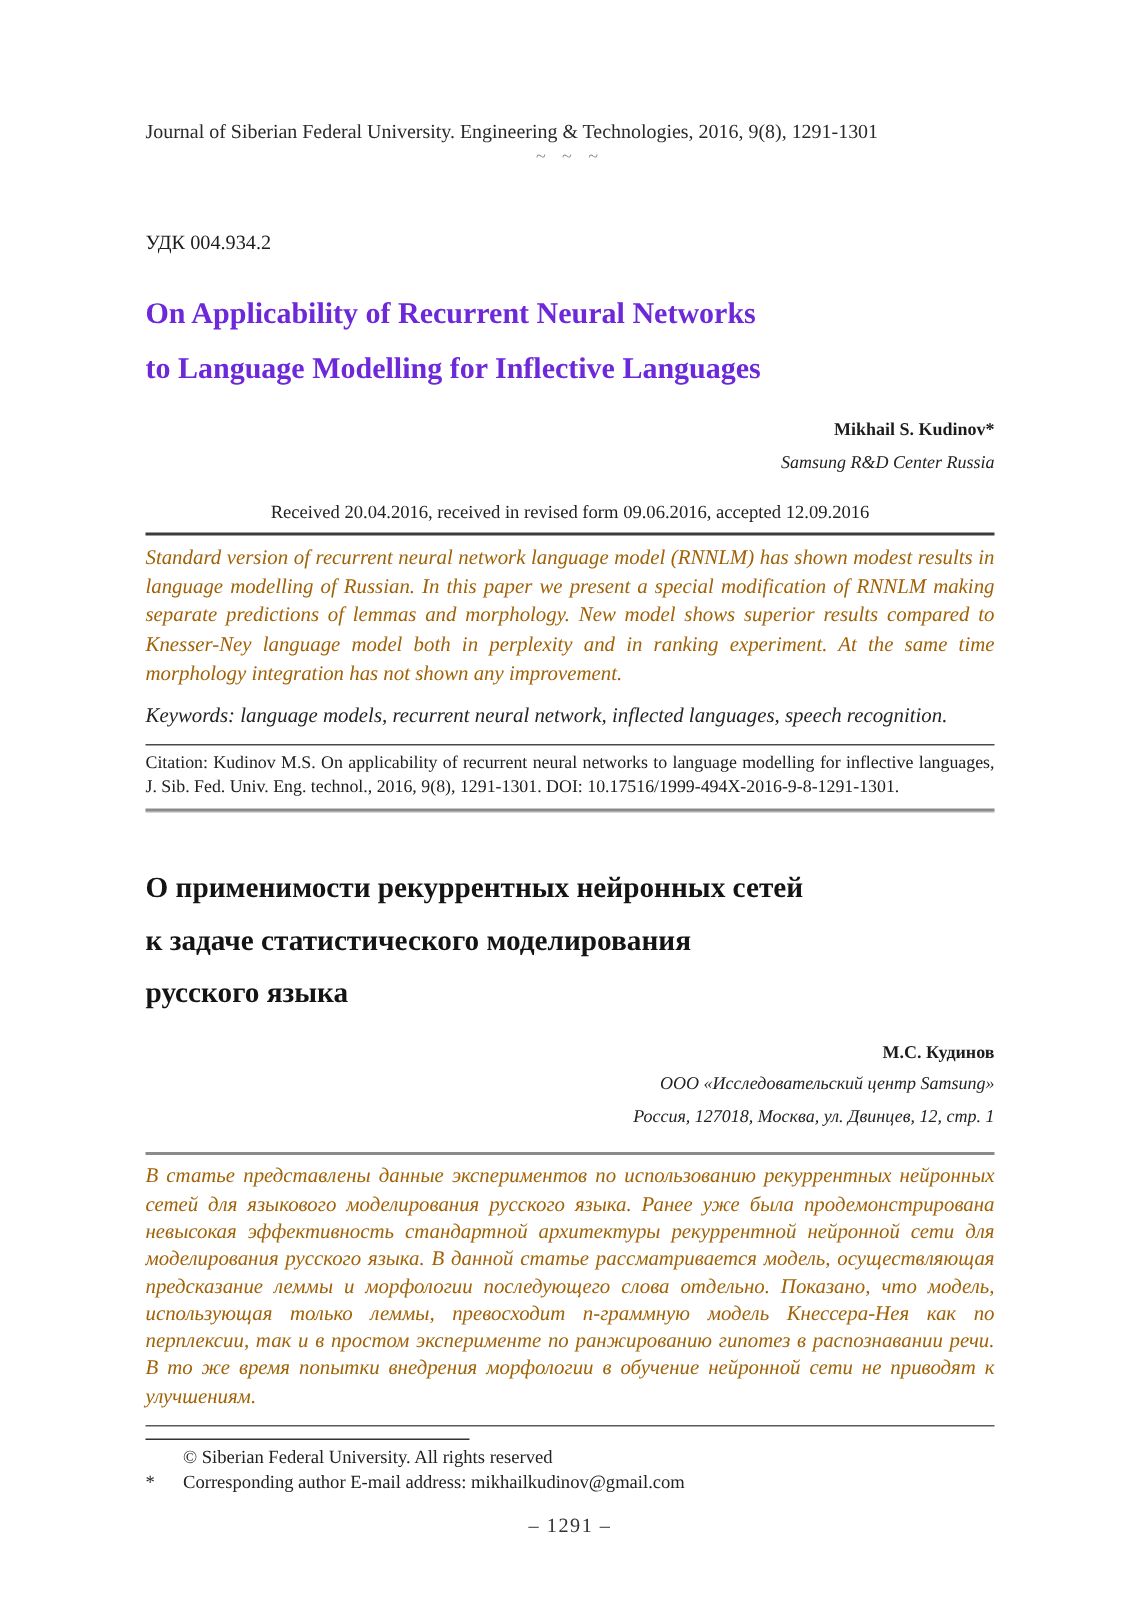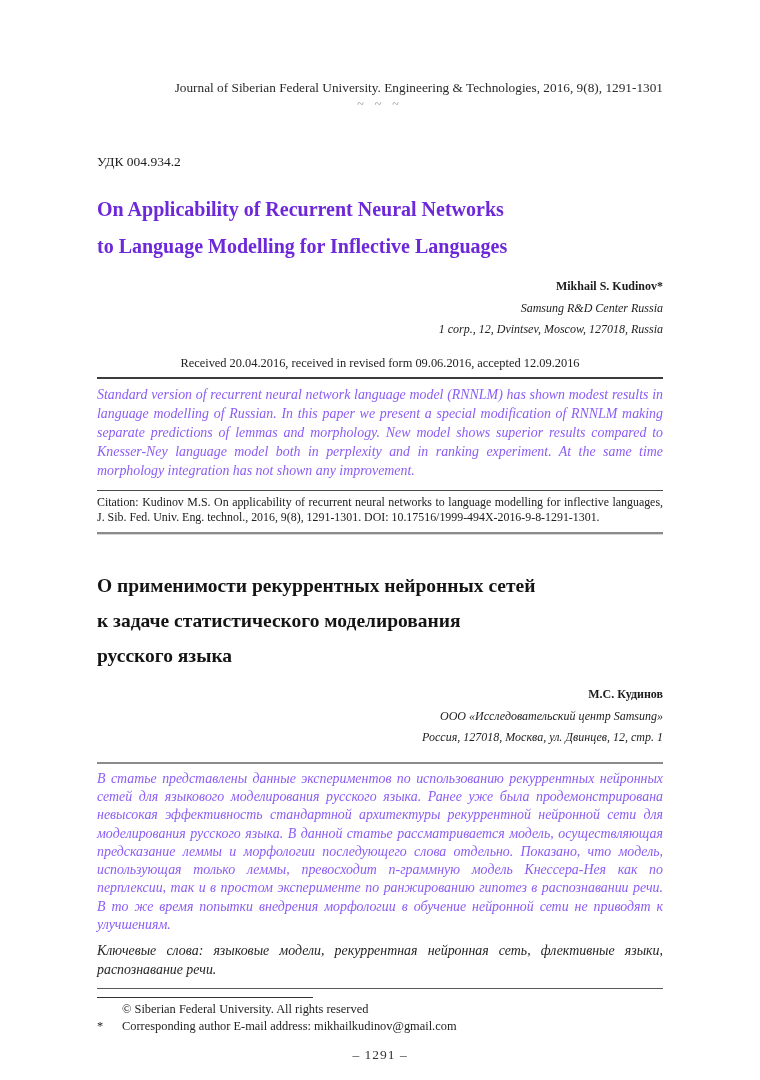--- a/index.html
+++ b/index.html
@@ -12,21 +12,21 @@
     overflow: hidden;
     position: relative;
   }
   .page {
     width: 760px;
     height: 1080px;
     padding: 0 97px;
   }
   .journal-header {
     margin-top: 80px;
-    text-align: right;
+    text-align: left;
     font-size: 13.3px;
     color: #2a2a2a;
   }
   .ornament {
     text-align: center;
     font-size: 12px;
     color: #8a8a8a;
     letter-spacing: 4px;
     margin-top: 1px;
   }
@@ -57,21 +57,21 @@
   }
   .rule-dark {
     margin-top: 6px;
     border: none;
     border-top: 2px solid #3c3c3c;
   }
   .abstract {
     font-style: italic;
     text-align: justify;
     font-size: 13.9px;
-    color: #8b5cf6;
+    color: #a16207;
   }
   .abstract-en { margin-top: 6px; line-height: 19.2px; }
   .keywords { 
     font-style: italic;
     text-align: justify;
     font-size: 13.9px;
     color: #242424;
   }
   .keywords-en { margin-top: 9px; line-height: 19.2px; }
   .rule-thin {
@@ -151,29 +151,29 @@
   <div class="udc">УДК 004.934.2</div>
 
   <h1 class="title-en">
     <span>On Applicability of Recurrent Neural Networks</span><br>
     <span>to Language Modelling for Inflective Languages</span>
   </h1>
 
   <div class="author-block">
     <div class="author-name">Mikhail S. Kudinov*</div>
     <div class="affiliation">Samsung R&amp;D Center Russia</div>
-    <div class="address">1 corp., 12, Dvintsev, Moscow, 127018, Russia</div>
   </div>
 
   <div class="received">Received 20.04.2016, received in revised form 09.06.2016, accepted 12.09.2016</div>
 
   <hr class="rule-dark">
 
   <p class="abstract abstract-en">Standard version of recurrent neural network language model (RNNLM) has shown modest results in language modelling of Russian. In this paper we present a special modification of RNNLM making separate predictions of lemmas and morphology. New model shows superior results compared to Knesser-Ney language model both in perplexity and in ranking experiment. At the same time morphology integration has not shown any improvement.</p>
 
+  <p class="keywords keywords-en">Keywords: language models, recurrent neural network, inflected languages, speech recognition.</p>
 
   <hr class="rule-thin">
 
   <p class="citation">Citation: Kudinov M.S. On applicability of recurrent neural networks to language modelling for inflective languages, J. Sib. Fed. Univ. Eng. technol., 2016, 9(8), 1291-1301. DOI: 10.17516/1999-494X-2016-9-8-1291-1301.</p>
 
   <hr class="rule-thick">
 
   <h2 class="title-ru">
     <span>О применимости рекуррентных нейронных сетей</span><br>
     <span>к задаче статистического моделирования</span><br>
@@ -183,21 +183,20 @@
   <div class="author-block">
     <div class="author-name">М.С. Кудинов</div>
     <div class="affiliation">ООО «Исследовательский центр Samsung»</div>
     <div class="address">Россия, 127018, Москва, ул. Двинцев, 12, стр. 1</div>
   </div>
 
   <hr class="rule-gray">
 
   <p class="abstract abstract-ru">В статье представлены данные экспериментов по использованию рекуррентных нейронных сетей для языкового моделирования русского языка. Ранее уже была продемонстрирована невысокая эффективность стандартной архитектуры рекуррентной нейронной сети для моделирования русского языка. В данной статье рассматривается модель, осуществляющая предсказание леммы и морфологии последующего слова отдельно. Показано, что модель, использующая только леммы, превосходит n-граммную модель Кнессера-Нея как по перплексии, так и в простом эксперименте по ранжированию гипотез в распознавании речи. В то же время попытки внедрения морфологии в обучение нейронной сети не приводят к улучшениям.</p>
 
-  <p class="keywords keywords-ru">Ключевые слова: языковые модели, рекуррентная нейронная сеть, флективные языки, распознавание речи.</p>
 
   <hr class="rule-thin-2">
 
   <hr class="footnote-sep">
 
   <div class="copyright-row">© Siberian Federal University. All rights reserved</div>
 
   <div class="footnote-row">
     <span class="footnote-marker">*</span>
     <span>Corresponding author E-mail address: mikhailkudinov@gmail.com</span>

